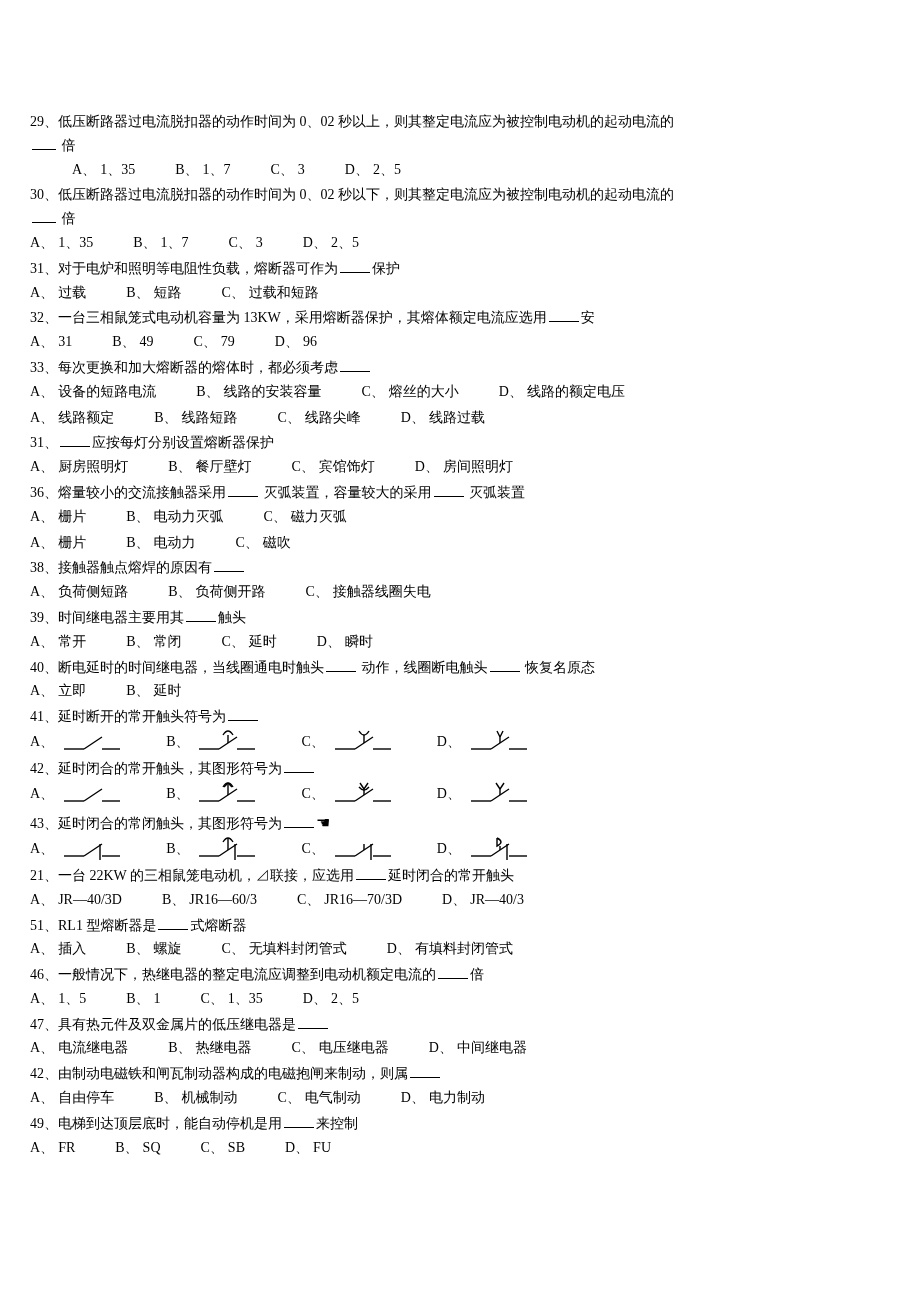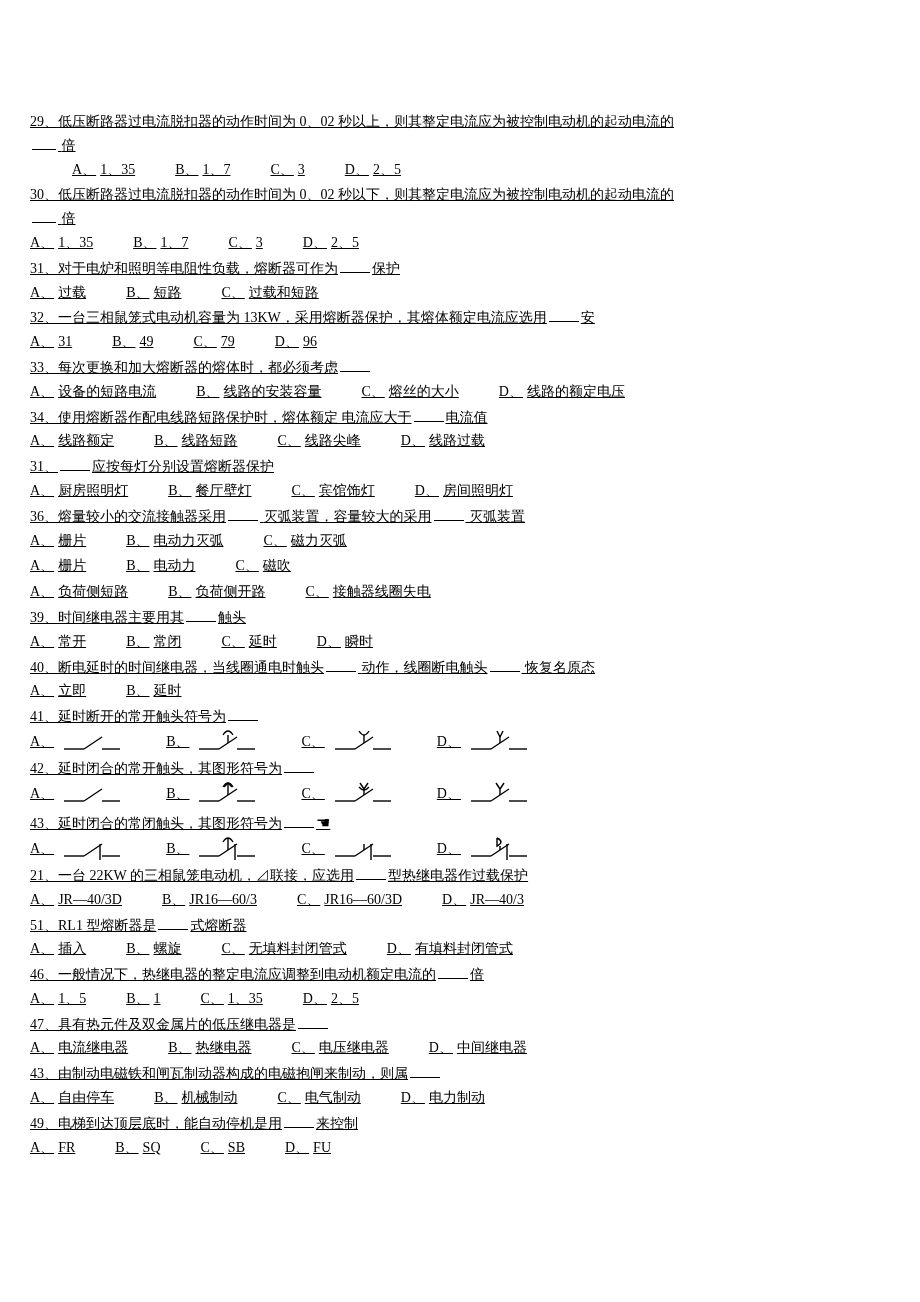--- a/index.html
+++ b/index.html
@@ -1,17 +1,17 @@
 <!DOCTYPE html>
 <html><head>
   <meta charset="utf-8">
   <style>
     * { margin: 0; padding: 0; box-sizing: border-box; }
     body { background: #fff; font-family: "SimSun", "宋体", serif; font-size: 14px; color: #000; line-height: 1.7; padding: 110px 30px 40px 30px; width: 920px; }
-    .question { margin-bottom: 2px; text-decoration: underline; }
+    .question { margin-bottom: 2px; }
     .stem { display: block; }
     .options { display: flex; flex-wrap: wrap; gap: 0; margin-left: 0; }
     .opt { margin-right: 40px; white-space: nowrap; display: inline-flex; align-items: center; }
     .opt-label { margin-right: 4px; }
     .indent { padding-left: 42px; }
     .blank { display: inline-block; border-bottom: 1px solid #000; width: 30px; height: 14px; vertical-align: baseline; margin: 0 2px; }
     .blank-s { width: 24px; }
     svg.sym { vertical-align: middle; margin: 0 4px; }
     .ic-switch line, .ic-switch path { stroke: #000; stroke-width: 1.4; fill: none; }
   </style>
@@ -116,21 +116,20 @@
           <span class="opt-label">C、</span>
           <span> 熔丝的大小</span>
         </span>
         <span class="opt">
           <span class="opt-label">D、</span>
           <span> 线路的额定电压</span>
         </span>
       </div>
     </div>
     <div class="question">
-      <div class="stem"><span>34、使用熔断器作配电线路短路保护时，熔体额定 电流应大于</span><span class="blank"></span><span>电流值</span></div>
       <div class="options">
         <span class="opt">
           <span class="opt-label">A、</span>
           <span>线路额定</span>
         </span>
         <span class="opt">
           <span class="opt-label">B、</span>
           <span> 线路短路</span>
         </span>
         <span class="opt">
@@ -191,20 +190,21 @@
           <span class="opt-label">B、</span>
           <span>电动力</span>
         </span>
         <span class="opt">
           <span class="opt-label">C、</span>
           <span> 磁吹</span>
         </span>
       </div>
     </div>
     <div class="question">
+      <div class="stem"><span>38、接触器触点熔焊的原因有</span><span class="blank"></span></div>
       <div class="options">
         <span class="opt">
           <span class="opt-label">A、</span>
           <span>负荷侧短路</span>
         </span>
         <span class="opt">
           <span class="opt-label">B、</span>
           <span> 负荷侧开路</span>
         </span>
         <span class="opt">
@@ -380,33 +380,33 @@
             <line x1="22" y1="20" x2="40" y2="8"></line>
             <line x1="38" y1="8" x2="38" y2="24"></line>
             <line x1="40" y1="20" x2="58" y2="20"></line>
             <path d="M28 2 L28 10 Q36 6 28 2"></path>
             <line x1="31" y1="10" x2="31" y2="14"></line>
           </svg>
         </span>
       </div>
     </div>
     <div class="question">
-      <div class="stem"><span>21、一台 22KW 的三相鼠笼电动机，⊿联接，应选用</span><span class="blank"></span><span>型热继电器作过载保护</span></div>
+      <div class="stem"><span>21、一台 22KW 的三相鼠笼电动机，⊿联接，应选用</span><span class="blank"></span><span>延时闭合的常开触头</span></div>
       <div class="options">
         <span class="opt">
           <span class="opt-label">A、</span>
           <span>JR—40/3D</span>
         </span>
         <span class="opt">
           <span class="opt-label">B、</span>
           <span>JR16—60/3</span>
         </span>
         <span class="opt">
           <span class="opt-label">C、</span>
-          <span>JR16—60/3D</span>
+          <span>JR16—70/3D</span>
         </span>
         <span class="opt">
           <span class="opt-label">D、</span>
           <span>JR—40/3</span>
         </span>
       </div>
     </div>
     <div class="question">
       <div class="stem"><span>51、RL1 型熔断器是</span><span class="blank"></span><span>式熔断器</span></div>
       <div class="options">
@@ -464,21 +464,21 @@
           <span class="opt-label">C、</span>
           <span> 电压继电器</span>
         </span>
         <span class="opt">
           <span class="opt-label">D、</span>
           <span> 中间继电器</span>
         </span>
       </div>
     </div>
     <div class="question">
-      <div class="stem"><span>43、由制动电磁铁和闸瓦制动器构成的电磁抱闸来制动，则属</span><span class="blank"></span></div>
+      <div class="stem"><span>42、由制动电磁铁和闸瓦制动器构成的电磁抱闸来制动，则属</span><span class="blank"></span></div>
       <div class="options">
         <span class="opt">
           <span class="opt-label">A、</span>
           <span>自由停车</span>
         </span>
         <span class="opt">
           <span class="opt-label">B、</span>
           <span> 机械制动</span>
         </span>
         <span class="opt">

